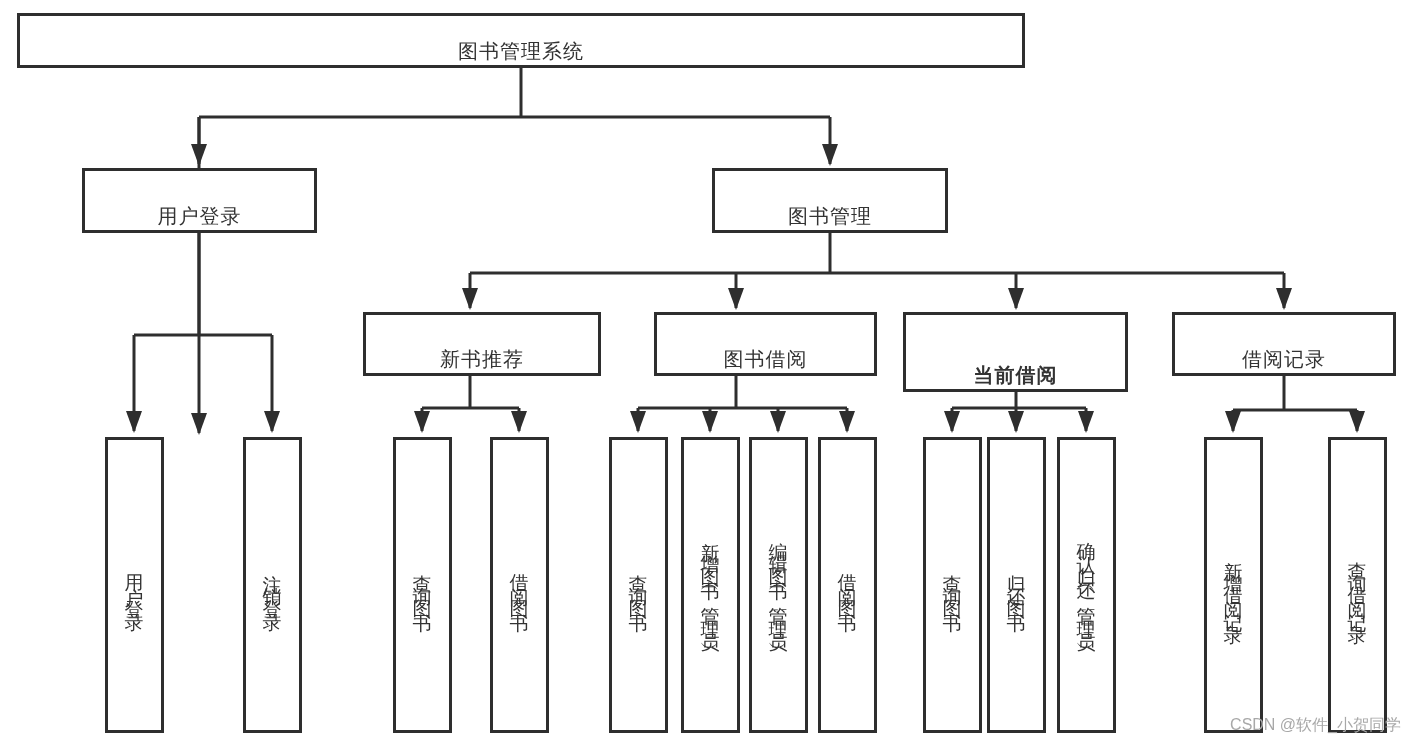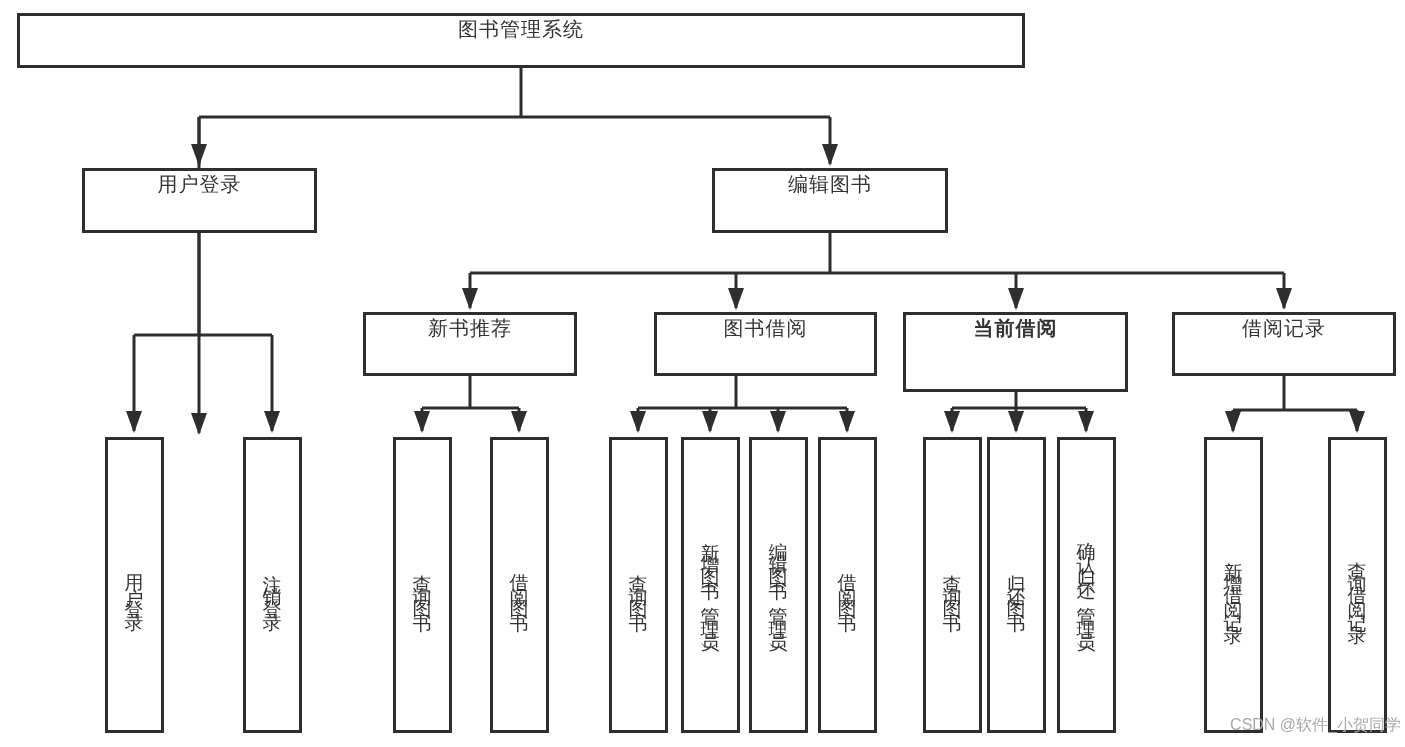--- a/index.html
+++ b/index.html
@@ -9,21 +9,21 @@
     background:#ffffff;
     font-family:"Liberation Sans", sans-serif;
     overflow:hidden;
   }
   #connectors{position:absolute;left:0;top:0;z-index:0;}
   .box{
     position:absolute;
     background:#ffffff;
     border:3px solid #2e2e2e;
     box-sizing:border-box;
-    display:flex;align-items:flex-start;justify-content:center;
+    display:flex;align-items:flex-end;justify-content:center;
     color:#333333;
     font-size:20px;
     z-index:1;
     letter-spacing:1px;
   }
   .leaf{
     position:absolute;
     top:437px;height:296px;width:59px;
     background:#ffffff;
     border:3px solid #2e2e2e;
@@ -106,24 +106,24 @@
   </svg>
 
   <div class="box" style="left:17px;top:13px;width:1008px;height:55px;">
     <span>图书管理系统</span>
   </div>
 
   <div class="box" style="left:82px;top:168px;width:235px;height:65px;">
     <span>用户登录</span>
   </div>
   <div class="box" style="left:712px;top:168px;width:236px;height:65px;">
-    <span>编辑图书</span>
+    <span>图书管理</span>
   </div>
 
-  <div class="box" style="left:363px;top:312px;width:214px;height:64px;">
+  <div class="box" style="left:363px;top:312px;width:238px;height:64px;">
     <span>新书推荐</span>
   </div>
   <div class="box" style="left:654px;top:312px;width:223px;height:64px;">
     <span>图书借阅</span>
   </div>
   <div class="box" style="left:903px;top:312px;width:225px;height:80px;font-weight:bold;">
     <span>当前借阅</span>
   </div>
   <div class="box" style="left:1172px;top:312px;width:224px;height:64px;">
     <span>借阅记录</span>

